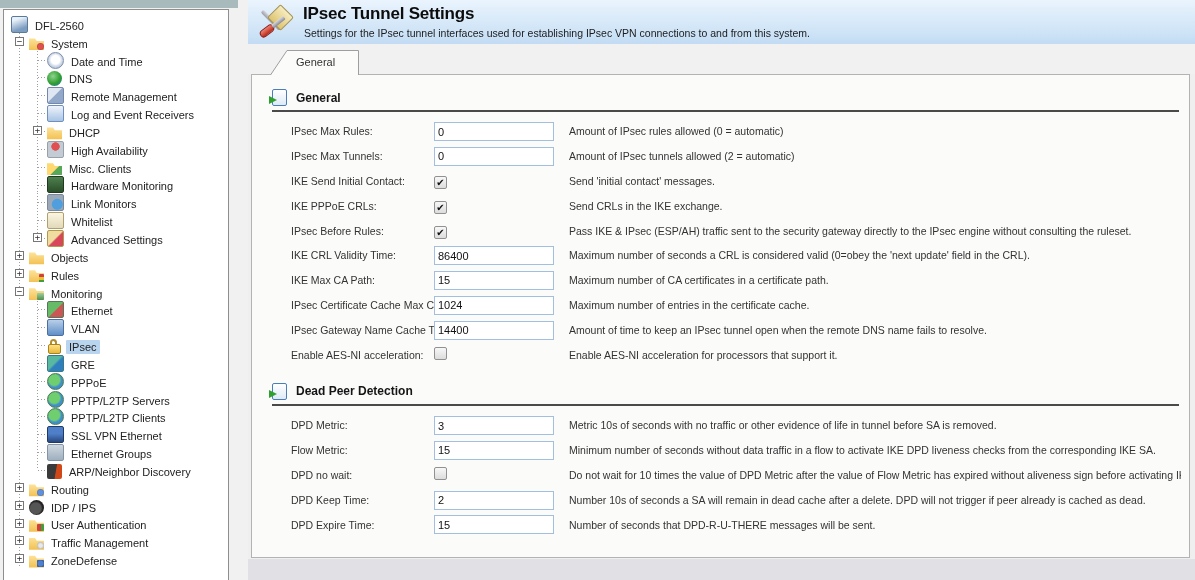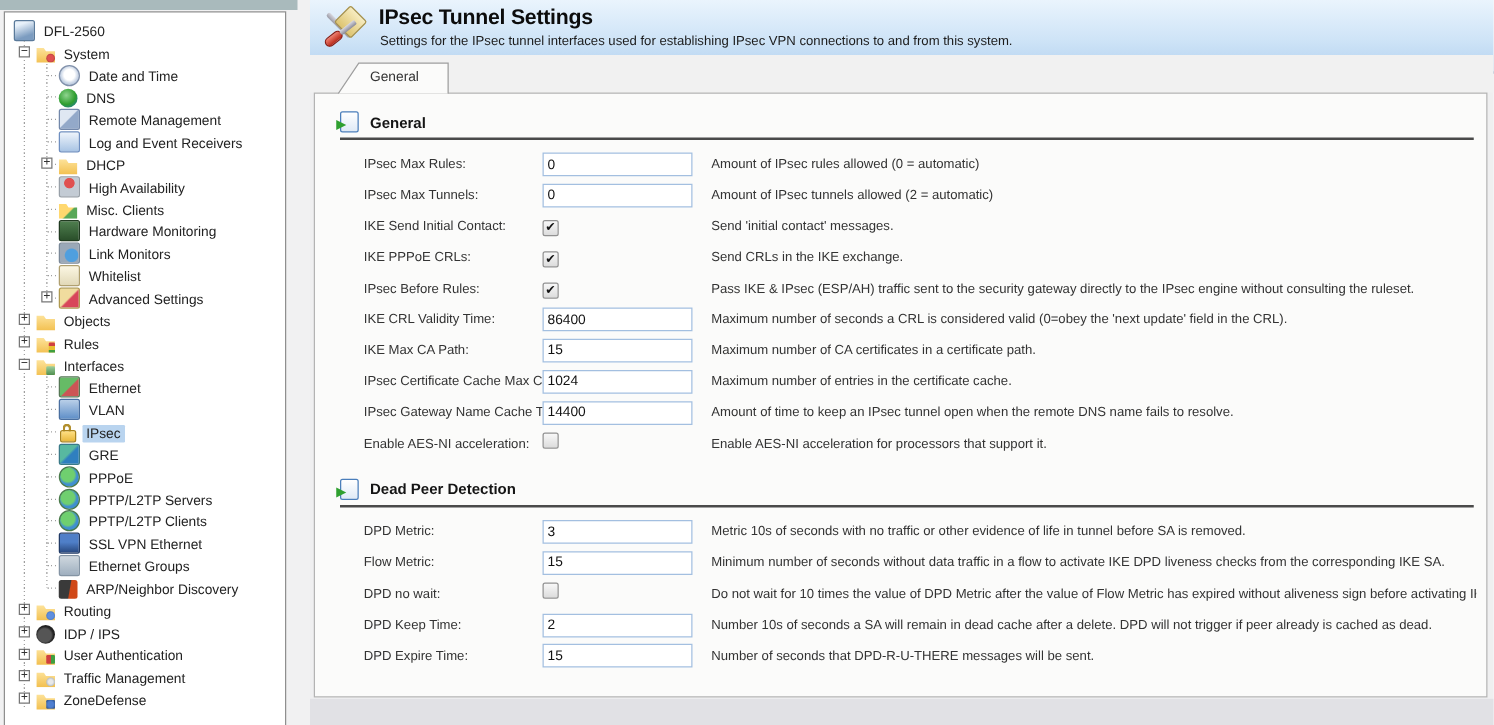--- a/index.html
+++ b/index.html
@@ -208,21 +208,21 @@
             <span class="exp">+</span>
           </span>
           <span class="ti i-rules fol"></span>
           <span class="tl">Rules</span>
         </div>
         <div class="trow">
           <span class="gcell g-v">
             <span class="exp">−</span>
           </span>
           <span class="ti i-interfaces-folder fol"></span>
-          <span class="tl">Interfaces</span>
+          <span class="tl">Monitoring</span>
         </div>
         <div class="trow">
           <span class="gcell g-v"></span>
           <span class="gcell g-t"></span>
           <span class="ti i-ethernet"></span>
           <span class="tl">Ethernet</span>
         </div>
         <div class="trow">
           <span class="gcell g-v"></span>
           <span class="gcell g-t"></span>

